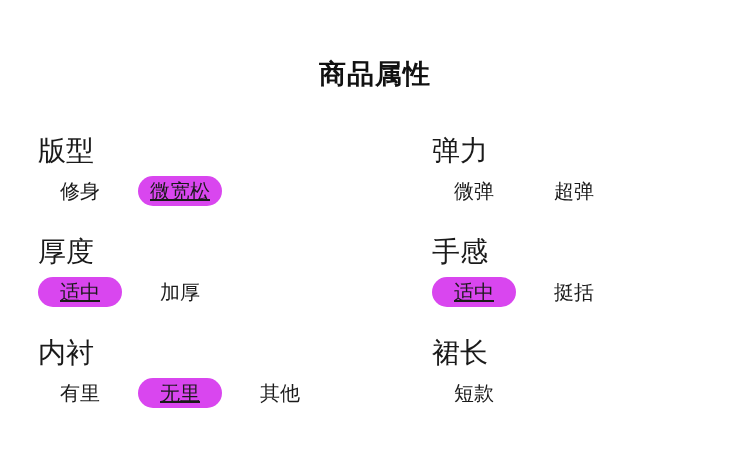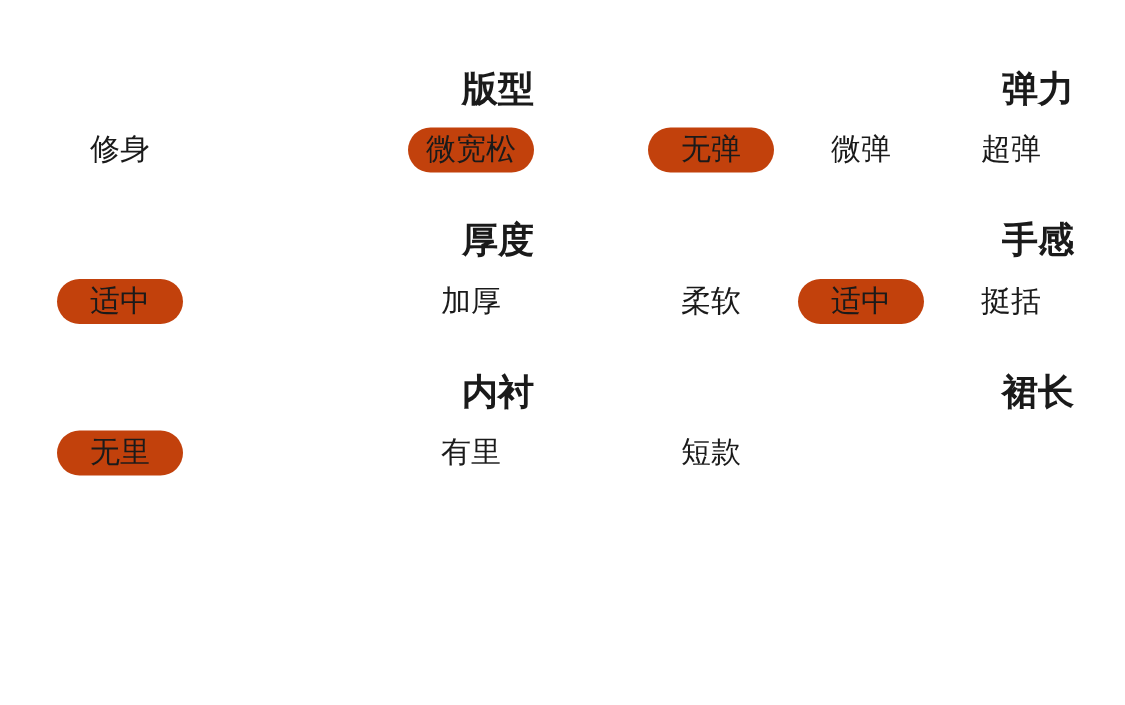--- a/index.html
+++ b/index.html
@@ -26,108 +26,107 @@
   }
   .groups {
     margin-top: 46px;
     padding: 0 34px 0 38px;
     display: grid;
     grid-template-columns: 318px 284px;
     column-gap: 76px;
     row-gap: 32px;
   }
   .group-label {
-    font-size: 24px;
+    font-size: 28px;
     line-height: 28px;
-    font-weight: 700;
+    font-weight: 400;
     color: #1a1a1a;
-    text-align: right;
   }
   .options {
     margin-top: 11px;
     display: flex;
     gap: 16px;
-    justify-content: space-between;
   }
   .option {
     box-sizing: border-box;
     width: 84px;
     height: 30px;
     padding: 0;
     border: none;
     background: transparent;
     border-radius: 15px;
     font-family: inherit;
     font-size: 20px;
     line-height: 30px;
     color: #1a1a1a;
     display: flex;
     align-items: center;
     justify-content: center;
     cursor: pointer;
     white-space: nowrap;
   }
   .option.selected {
-    background: #c2410c;
+    background: #d946ef;
+    text-decoration: underline;
   }
 </style>
 </head>
 <body>
 
 <div class="page">
+  <h1 class="title">商品属性</h1>
   <div class="groups" id="groups">
   <section class="group">
     <div class="group-label">版型</div>
     <div class="options">
   <button class="option">修身</button>
 
 
   <button class="option selected">微宽松</button>
 </div>
   </section>
 
   <section class="group">
     <div class="group-label">弹力</div>
     <div class="options">
-  <button class="option selected">无弹</button>
 
   <button class="option">微弹</button>
 
   <button class="option">超弹</button>
 </div>
   </section>
 
   <section class="group">
     <div class="group-label">厚度</div>
     <div class="options">
 
   <button class="option selected">适中</button>
 
   <button class="option">加厚</button>
 </div>
   </section>
 
   <section class="group">
     <div class="group-label">手感</div>
     <div class="options">
-  <button class="option">柔软</button>
 
   <button class="option selected">适中</button>
 
   <button class="option">挺括</button>
 </div>
   </section>
 
   <section class="group">
     <div class="group-label">内衬</div>
     <div class="options">
+  <button class="option">有里</button>
+
   <button class="option selected">无里</button>
 
-  <button class="option">有里</button>
-
+  <button class="option">其他</button>
 </div>
   </section>
 
   <section class="group">
     <div class="group-label">裙长</div>
     <div class="options">
   <button class="option">短款</button>
 
 
 </div>

